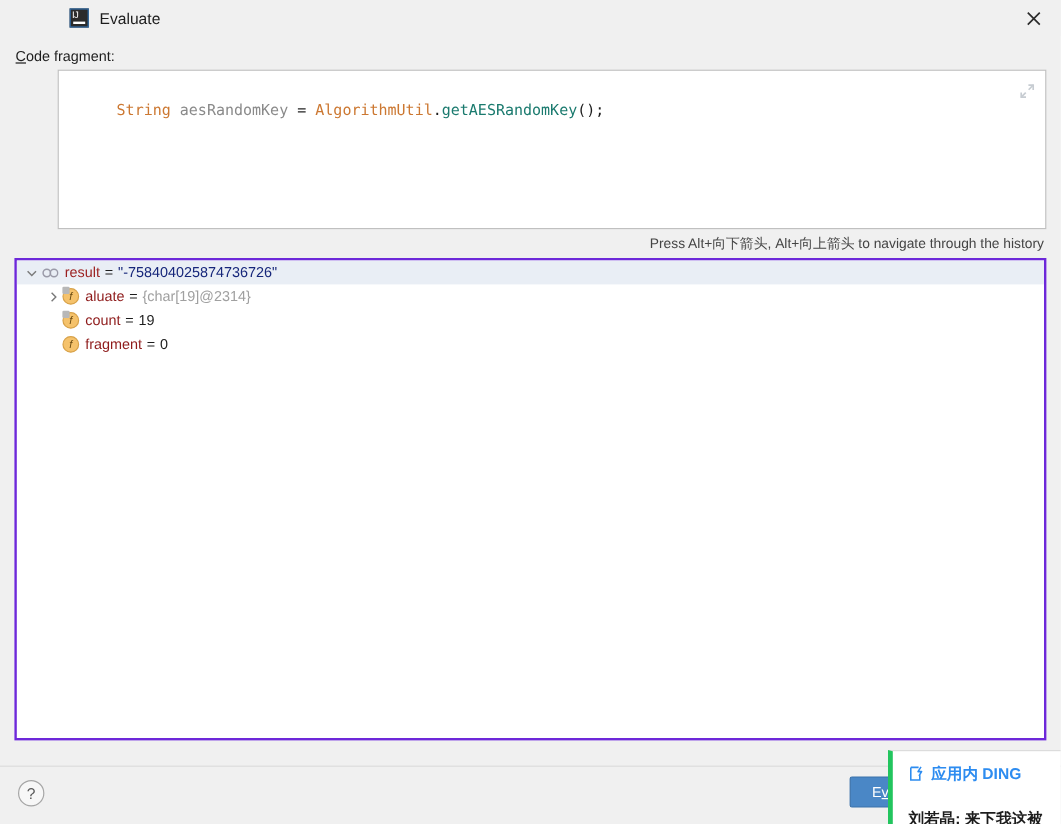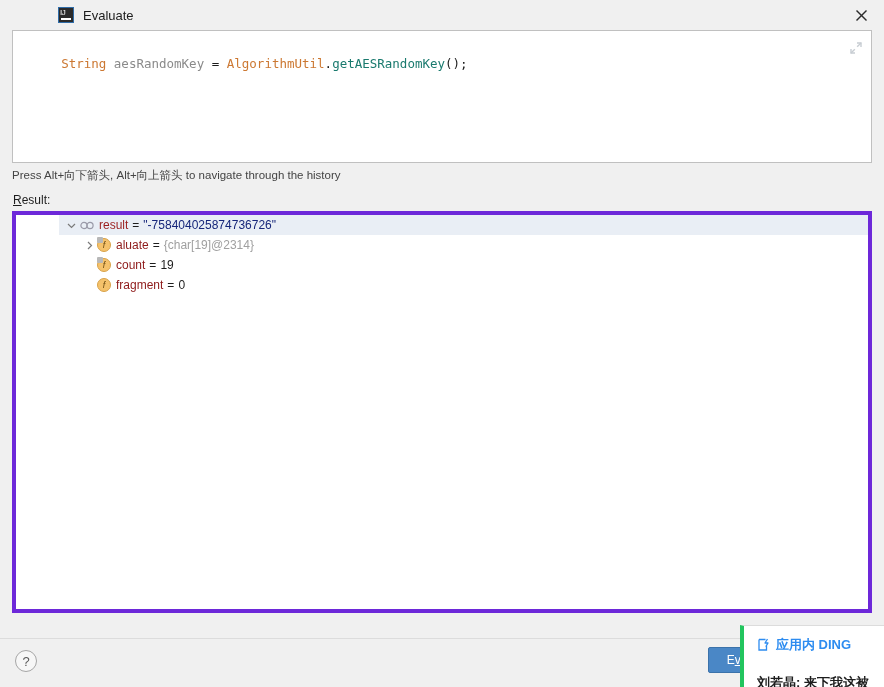--- a/index.html
+++ b/index.html
@@ -88,20 +88,21 @@
   }
 
   
   .code-editor {
     position: relative;
     height: 133px;
     background: #ffffff;
     border: 1px solid #c0c0c0;
     box-sizing: border-box;
     overflow: hidden;
+    margin-left: 36px;
   }
   .code-line {
     font-family: "DejaVu Sans Mono", monospace;
     font-size: 12.5px;
     line-height: 16px;
     padding: 9px 0 0 3px;
     white-space: pre;
   }
   .tok-kw      { color: #cc7832; }
   .tok-var     { color: #8a8a8a; }
@@ -112,36 +113,35 @@
   .expand-icon {
     position: absolute;
     right: 8px;
     top: 10px;
     width: 14px;
     height: 14px;
     opacity: 0.55;
   }
 
   .hint-row {
-    text-align: left;
+    text-align: right;
     font-size: 11.5px;
     color: #444444;
     padding: 5px 2px 0 0;
   }
 
   
   .result-panel {
     background: #ffffff;
-    border: 4px solid #6d28d9;
+    border: 2px solid #6d28d9;
     box-sizing: border-box;
     height: 402px;
     margin-top: 4px;
     overflow: hidden;
     position: relative;
-    padding-left: 43px;
   }
   .tree-row {
     display: flex;
     align-items: center;
     height: 20px;
     font-size: 12px;
     white-space: nowrap;
     padding-left: 4px;
   }
   .tree-row.selected {
@@ -298,38 +298,38 @@
   <div class="close-btn">
     <svg width="13" height="13" viewBox="0 0 13 13">
       <line x1="1.5" y1="1.5" x2="11.5" y2="11.5" stroke="#2b2b2b" stroke-width="1.4"></line>
       <line x1="11.5" y1="1.5" x2="1.5" y2="11.5" stroke="#2b2b2b" stroke-width="1.4"></line>
     </svg>
   </div>
 </div>
 
 <div class="content">
 
+  <div class="field-label">
+    <span class="mn">C</span><span>ode fragment:</span>
+  </div>
 
   <div class="code-editor">
     <div class="code-line">
       <span class="tok-kw">String</span><span> </span><span class="tok-var">aesRandomKey</span><span> </span><span class="tok-op">=</span><span> </span><span class="tok-class">AlgorithmUtil</span><span class="tok-punct">.</span><span class="tok-method">getAESRandomKey</span><span class="tok-punct">()</span><span class="tok-punct">;</span>
     </div>
     <svg class="expand-icon" viewBox="0 0 14 14">
       <path d="M8 2 H12 V6" fill="none" stroke="#9aa4ae" stroke-width="1.4"></path>
       <path d="M12 2 L8.2 5.8" stroke="#9aa4ae" stroke-width="1.4"></path>
       <path d="M6 12 H2 V8" fill="none" stroke="#9aa4ae" stroke-width="1.4"></path>
       <path d="M2 12 L5.8 8.2" stroke="#9aa4ae" stroke-width="1.4"></path>
     </svg>
   </div>
 
   <div class="hint-row">Press Alt+向下箭头, Alt+向上箭头 to navigate through the history</div>
 
-  <div class="field-label">
-    <span class="mn">R</span><span>esult:</span>
-  </div>
 
   <div class="result-panel">
 
     <div class="tree-row selected">
       <span class="twisty">
         <svg width="9" height="9" viewBox="0 0 9 9">
             <path d="M1 3 L4.5 6.5 L8 3" fill="none" stroke="#7a7a7a" stroke-width="1.2"></path>
           </svg>
       </span>
       <span class="node-icon-obj">

